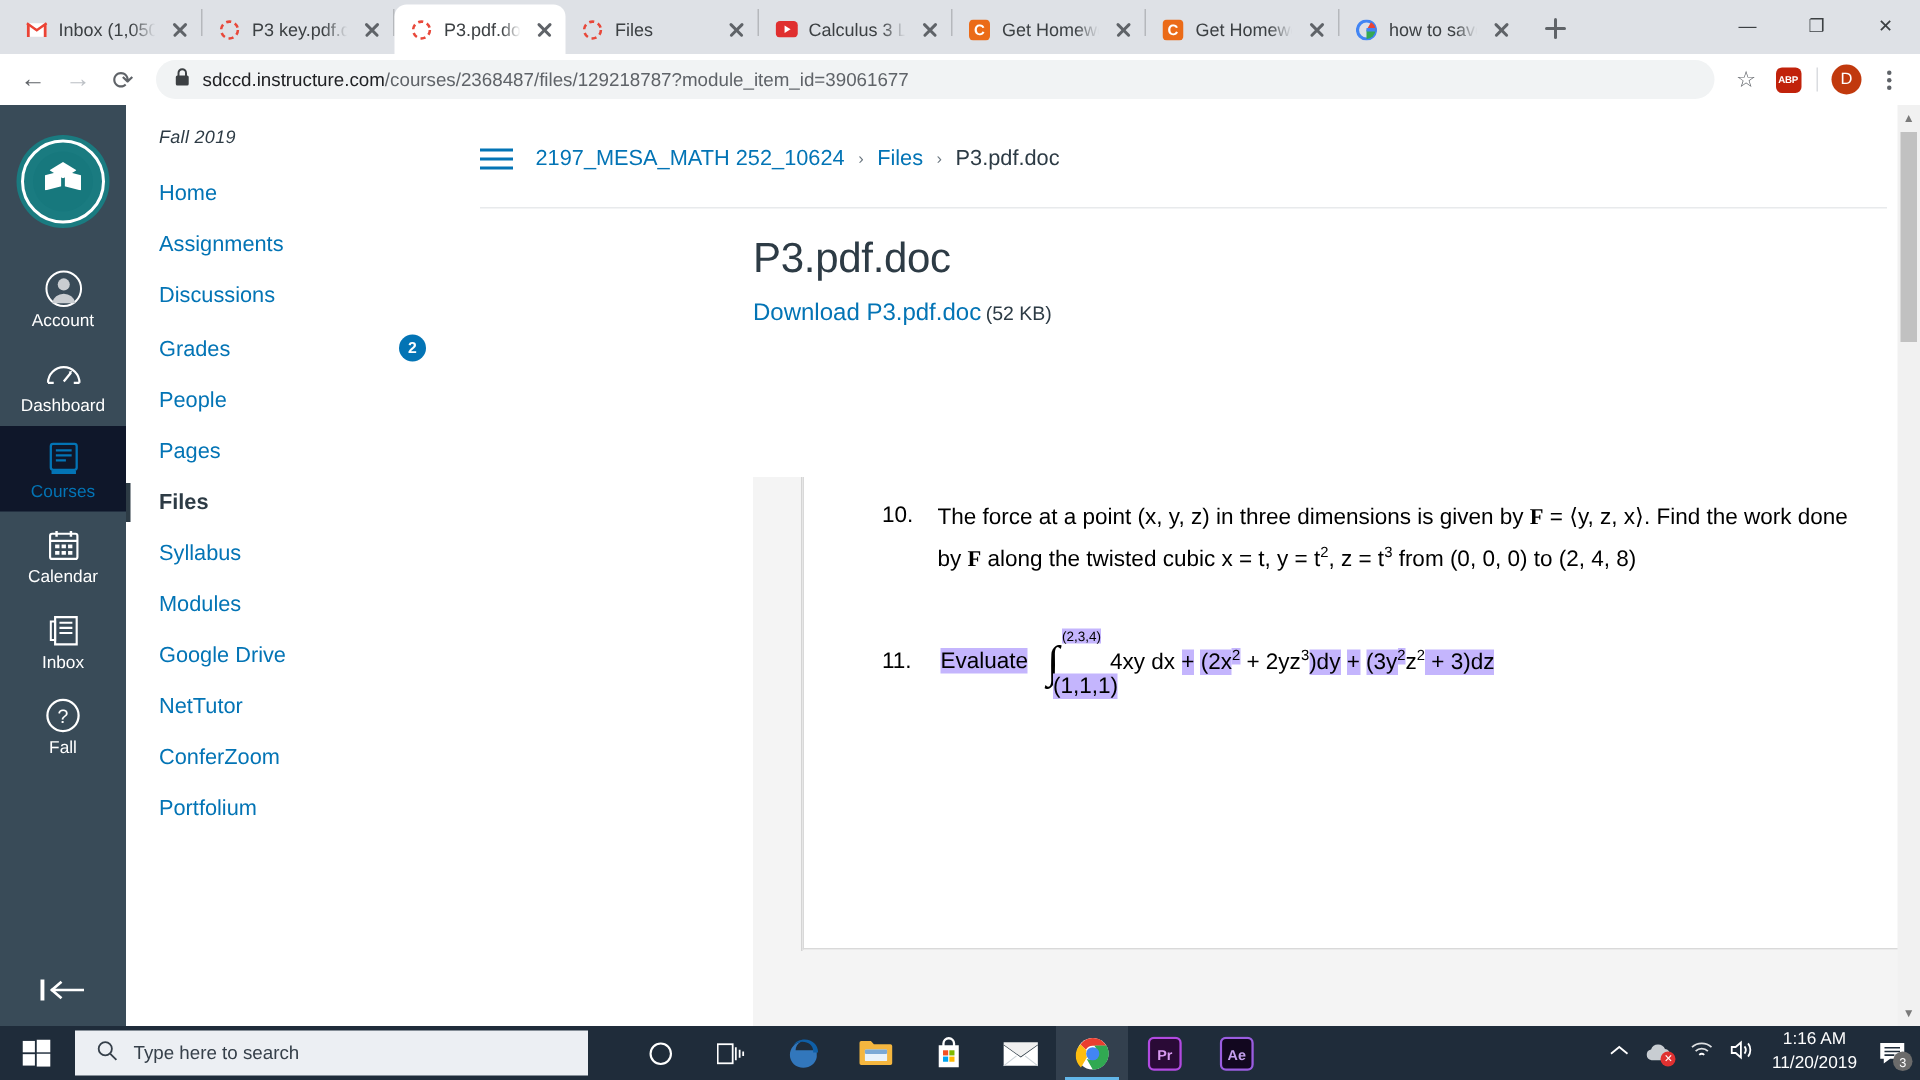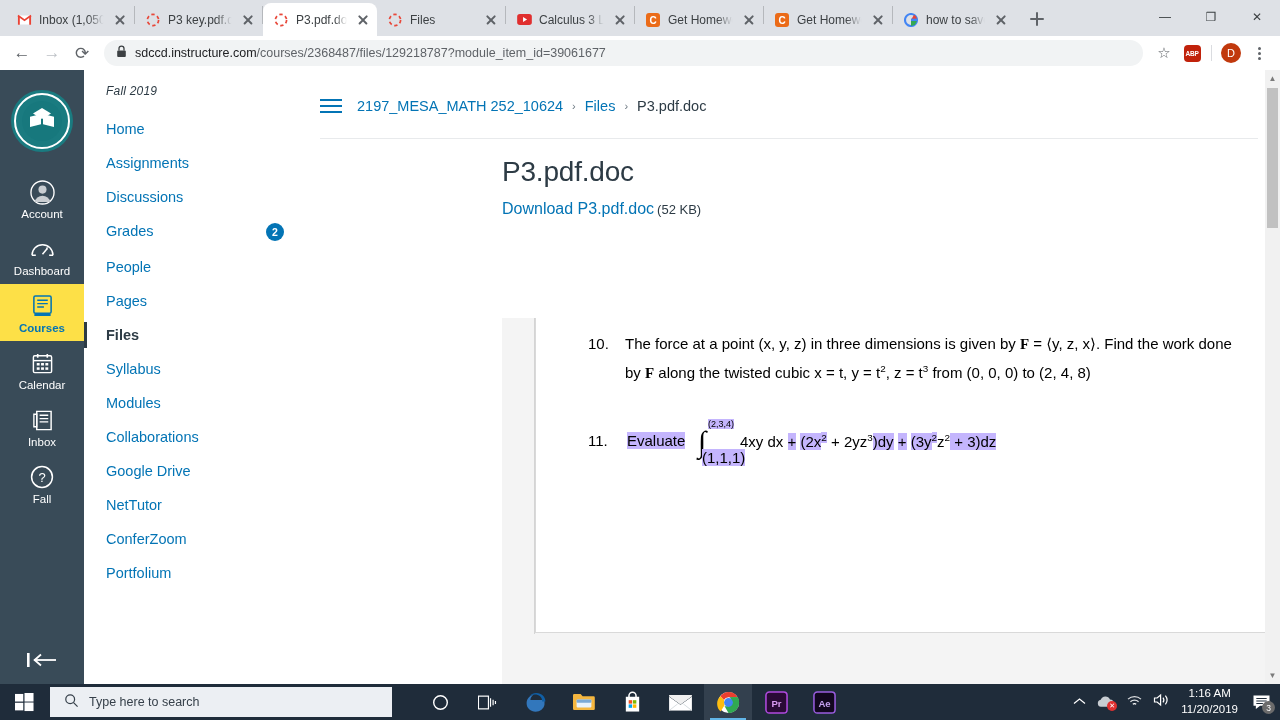--- a/index.html
+++ b/index.html
@@ -83,29 +83,29 @@
   #school-logo {
     width: 62px; height: 62px; border-radius: 50%; margin-top: 20px;
     background: #1a7b80; position: relative; overflow: hidden;
     display: flex; align-items: center; justify-content: center;
   }
   #school-logo .ring { position: absolute; inset: 3px; border: 2px solid #fff; border-radius: 50%; }
   #school-logo .inner { position: absolute; inset: 11px; border-radius: 50%; background: #17787d; }
   #school-logo .cube { position: relative; width: 24px; height: 26px; z-index: 2; }
   #school-logo .cube i { position: absolute; background: #fff; }
   .gnav-item { width: 84px; padding: 9px 0 7px; display: flex; flex-direction: column; align-items: center; gap: 3px; font-size: 11.5px; }
-  .gnav-item.active { background: #fde047; color: #0374b5; font-weight: bold; }
+  .gnav-item.active { background: #0f172a; color: #0374b5; }
   .gnav-icon { width: 26px; height: 26px; display: flex; align-items: center; justify-content: center; }
   #collapse-nav { position: absolute; bottom: 14px; left: 0; width: 84px; display: flex; align-items: center; justify-content: center; }
 
   
   #course-nav { width: 218px; flex: 0 0 218px; padding: 14px 0 0 22px; background: #fff; }
   #term-label { font-size: 12px; font-style: italic; color: #2d3b45; margin-bottom: 14px; letter-spacing: 0.2px; }
   .cnav-item {
-    display: flex; align-items: flex-start; justify-content: space-between;
+    display: flex; align-items: flex-end; justify-content: space-between;
     font-size: 14.5px; color: #0374b5; padding: 9px 18px 9px 0; position: relative;
   }
   .cnav-item.active { color: #2d3b45; font-weight: bold; }
   .cnav-item.active::before {
     content: ""; position: absolute; left: -22px; top: 4px; bottom: 4px; width: 3px; background: #2d3b45;
   }
   .cnav-badge {
     background: #0374b5; color: #fff; font-size: 10.5px; font-weight: bold;
     min-width: 18px; height: 18px; border-radius: 9px;
     display: flex; align-items: center; justify-content: center; padding: 0 5px;
@@ -428,23 +428,20 @@
           <span>Pages</span>
         </div>
       <div class="cnav-item active">
           <span>Files</span>
         </div>
       <div class="cnav-item">
           <span>Syllabus</span>
         </div>
       <div class="cnav-item">
           <span>Modules</span>
-        </div>
-      <div class="cnav-item">
-          <span>Collaborations</span>
         </div>
       <div class="cnav-item">
           <span>Google Drive</span>
         </div>
       <div class="cnav-item">
           <span>NetTutor</span>
         </div>
       <div class="cnav-item">
           <span>ConferZoom</span>
         </div>

